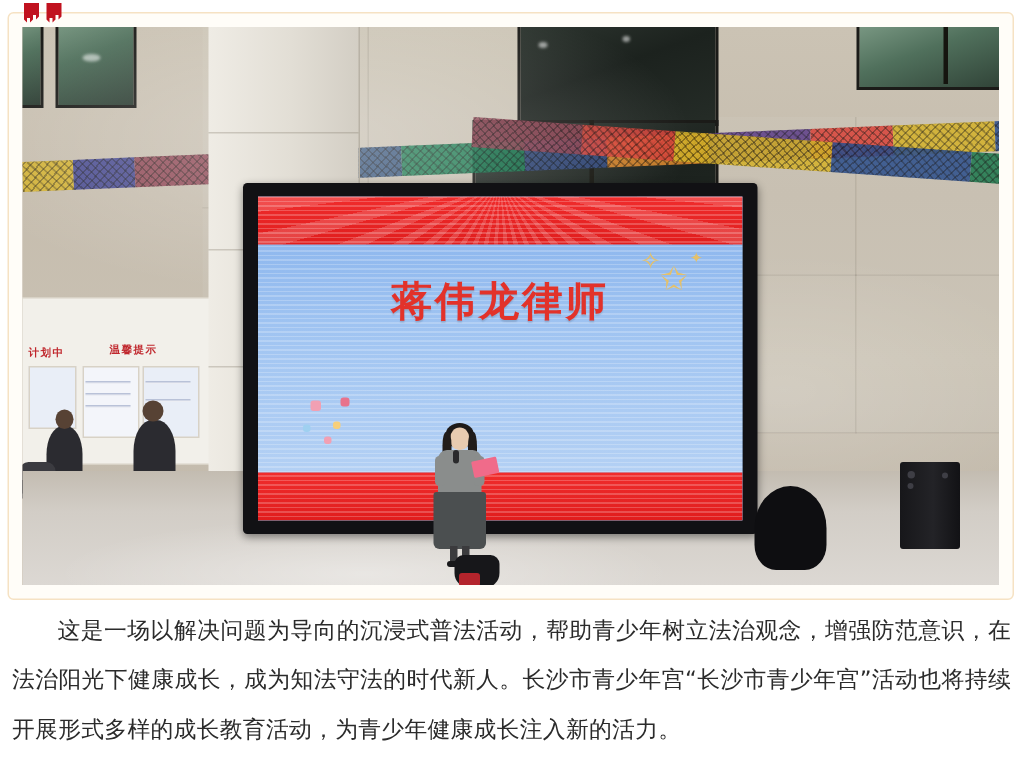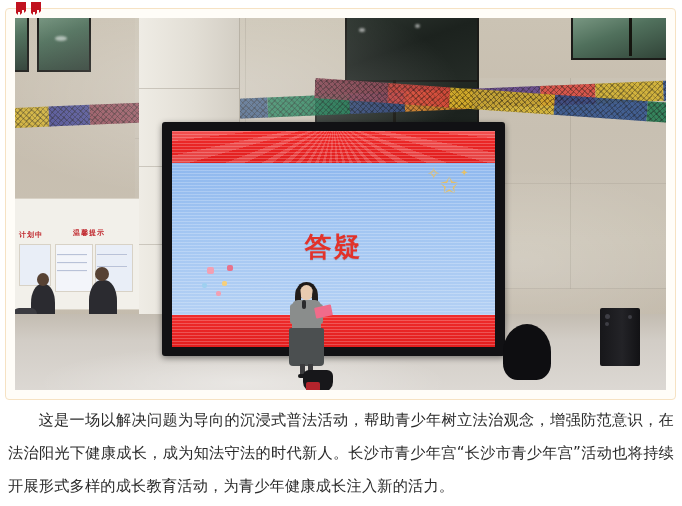--- a/index.html
+++ b/index.html
@@ -364,21 +364,21 @@
     <div class="floor-sheen"></div>
 
     <div class="screen-bezel" style="left:147px;top:104px;width:343px;height:234px;">
       <div class="screen" style="left:10px;top:9px;right:10px;bottom:9px;width:323px;height:216px;">
         <div class="screen-body"></div>
         <div class="screen-band top">
           <div class="screen-rays"></div>
         </div>
         <div class="screen-band bottom"></div>
         <div class="screen-scanlines"></div>
-        <div class="screen-subtitle" style="top:98px;">答疑</div>
+        <div class="screen-title" style="top:52px;">蒋伟龙律师</div>
         <div class="doodle" style="left:255px;top:33px;">✧</div>
         <div class="doodle" style="left:268px;top:42px;font-size:22px;">✩</div>
         <div class="doodle" style="left:288px;top:36px;font-size:10px;">✦</div>
         <div class="confetti" style="left:35px;top:136px;width:7px;height:7px;background:#f2a0b3;"></div>
         <div class="confetti" style="left:50px;top:150px;width:5px;height:5px;background:#f7cf7a;"></div>
         <div class="confetti" style="left:30px;top:152px;width:5px;height:5px;background:#9fd0f0;"></div>
         <div class="confetti" style="left:55px;top:134px;width:6px;height:6px;background:#e8738c;"></div>
         <div class="confetti" style="left:44px;top:160px;width:5px;height:5px;background:#f2a0b3;"></div>
       </div>
     </div>

